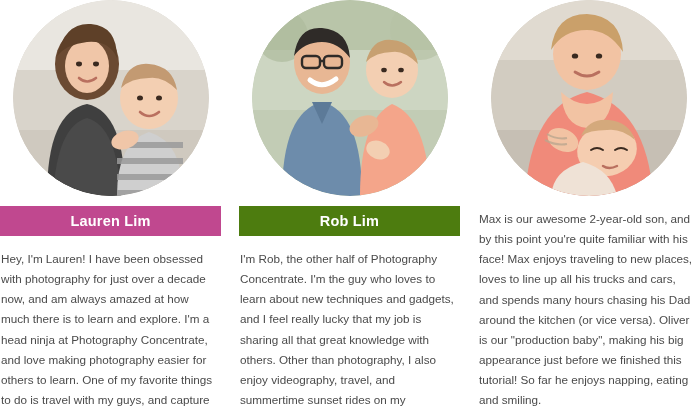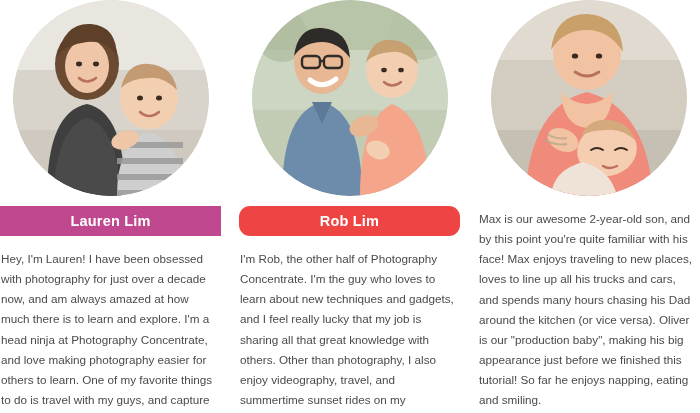--- a/index.html
+++ b/index.html
@@ -145,21 +145,21 @@
             <ellipse cx="132" cy="70" rx="2.8" ry="2.3" fill="#3a2a20"></ellipse>
             <ellipse cx="149" cy="70" rx="2.8" ry="2.3" fill="#3a2a20"></ellipse>
             <path d="M132 82 Q140 89 149 82" stroke="#b9705f" stroke-width="2.4" fill="none" stroke-linecap="round"></path>
             <path d="M108 196 Q108 120 140 104 Q176 118 178 196 Z" fill="#f4a58a"></path>
             <ellipse cx="112" cy="126" rx="15" ry="10" fill="#e8b794" transform="rotate(-22 112 126)"></ellipse>
             <ellipse cx="126" cy="150" rx="12" ry="9" fill="#f3cfb2" transform="rotate(20 126 150)"></ellipse>
           </g>
         </svg>
       </div>
     </div>
-    <div class="name-bar" style="background: #ef4444; border-radius: 11px;">
+    <div class="name-bar" style="background: #4d7c0f;">
       <span>Rob Lim</span>
     </div>
     <div class="bio">I'm Rob, the other half of Photography Concentrate. I'm the guy who loves to learn about new techniques and gadgets, and I feel really lucky that my job is sharing all that great knowledge with others. Other than photography, I also enjoy videography, travel, and summertime sunset rides on my motorcycle (see pg.79).</div>
   </div>
 
   <div class="profile-card">
     <div class="photo-wrap">
       <div class="photo">
         <svg viewBox="0 0 196 196" xmlns="http://www.w3.org/2000/svg" aria-hidden="true">
           <defs>

